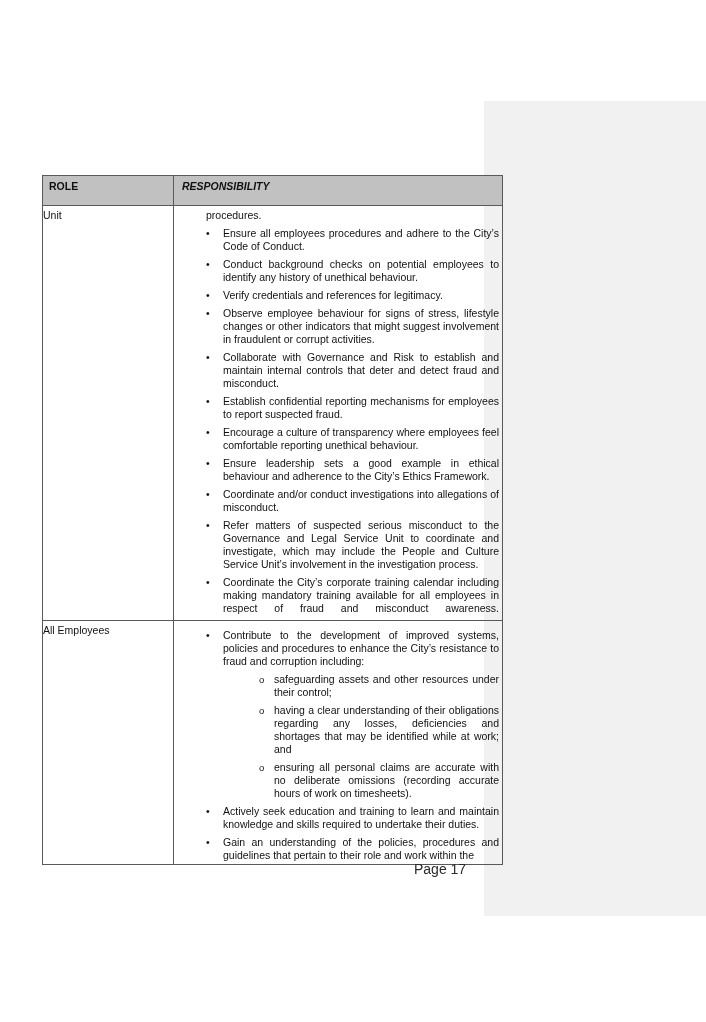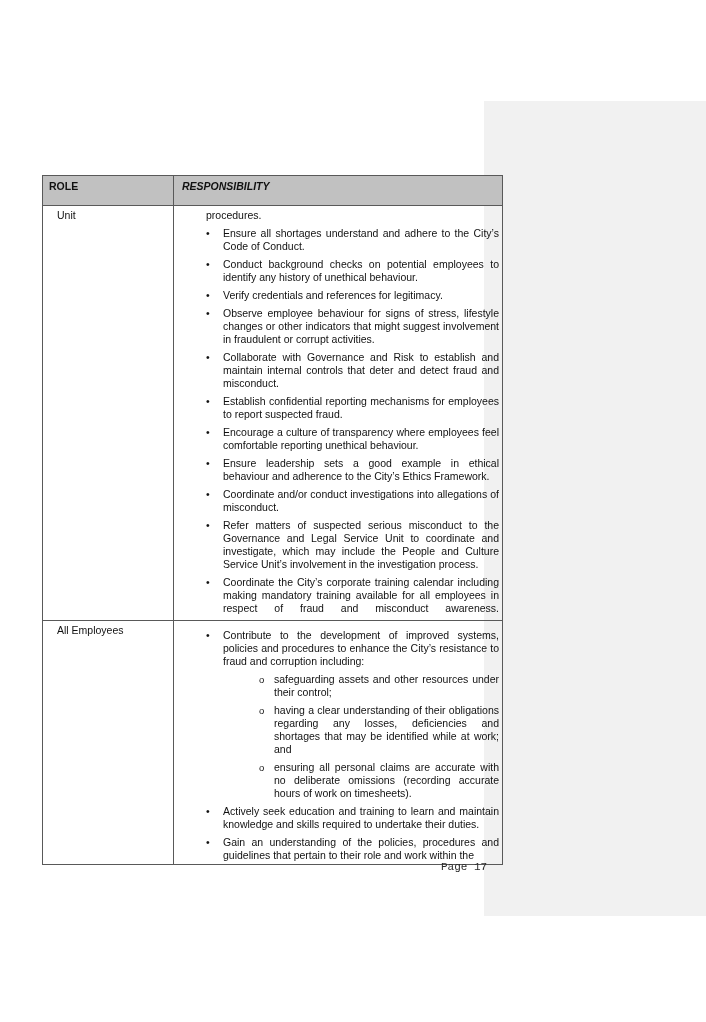--- a/index.html
+++ b/index.html
@@ -28,35 +28,35 @@
     vertical-align: top;
     font-size: 10.5px; line-height: 13px;
   }
   th {
     background: #c1c1c1;
     text-align: left; font-weight: bold;
     padding: 4px 6px 3px 6px;
     height: 30px;
   }
   th.resp-h { padding-left: 8px; font-style: italic; }
-  td { padding: 3px 6px 2px 14px; }
+  td { padding: 3px 6px 2px 0; }
   td.resp-cell { padding: 3px 3px 2px 8px; }
   tr.row-unit td { height: 415px; }
   tr.row-all td { height: 220px; margin-left: 41px; }
 
   .cont { margin-left: 24px; }
   .li { display: flex; margin-top: 5px; }
   .mk { width: 17px; margin-left: 24px; flex: none; }
   .li .tx { flex: 1; text-align: justify; }
   .li.jl .tx { text-align-last: justify; }
   .li.sub .mk { margin-left: 77px; width: 15px; font-size: 9.5px; }
 
   .page-number {
-    position: absolute; left: 441px; top: 861px;
-    font-size: 11px; color: #2b2b2b; font-family: Liberation Mono, monospace;
+    position: absolute; left: 414px; top: 861px;
+    font-size: 14px; color: #2b2b2b;
   }
 </style>
 </head>
 <body>
 
 <div class="page">
 
   <div class="side-panel"></div>
 
   <table class="rr-table">
@@ -71,21 +71,21 @@
       </tr>
     </thead>
     <tbody>
       <tr class="row-unit">
         <td>Unit</td>
         <td class="resp-cell">
           <div class="cont">procedures.</div>
 
           <div class="li">
             <span class="mk">•</span>
-            <span class="tx">Ensure all shortages understand and adhere to the City’s Code of Conduct.</span>
+            <span class="tx">Ensure all employees procedures and adhere to the City’s Code of Conduct.</span>
           </div>
           <div class="li">
             <span class="mk">•</span>
             <span class="tx">Conduct background checks on potential employees to identify any history of unethical behaviour.</span>
           </div>
           <div class="li">
             <span class="mk">•</span>
             <span class="tx">Verify credentials and references for legitimacy.</span>
           </div>
           <div class="li">

